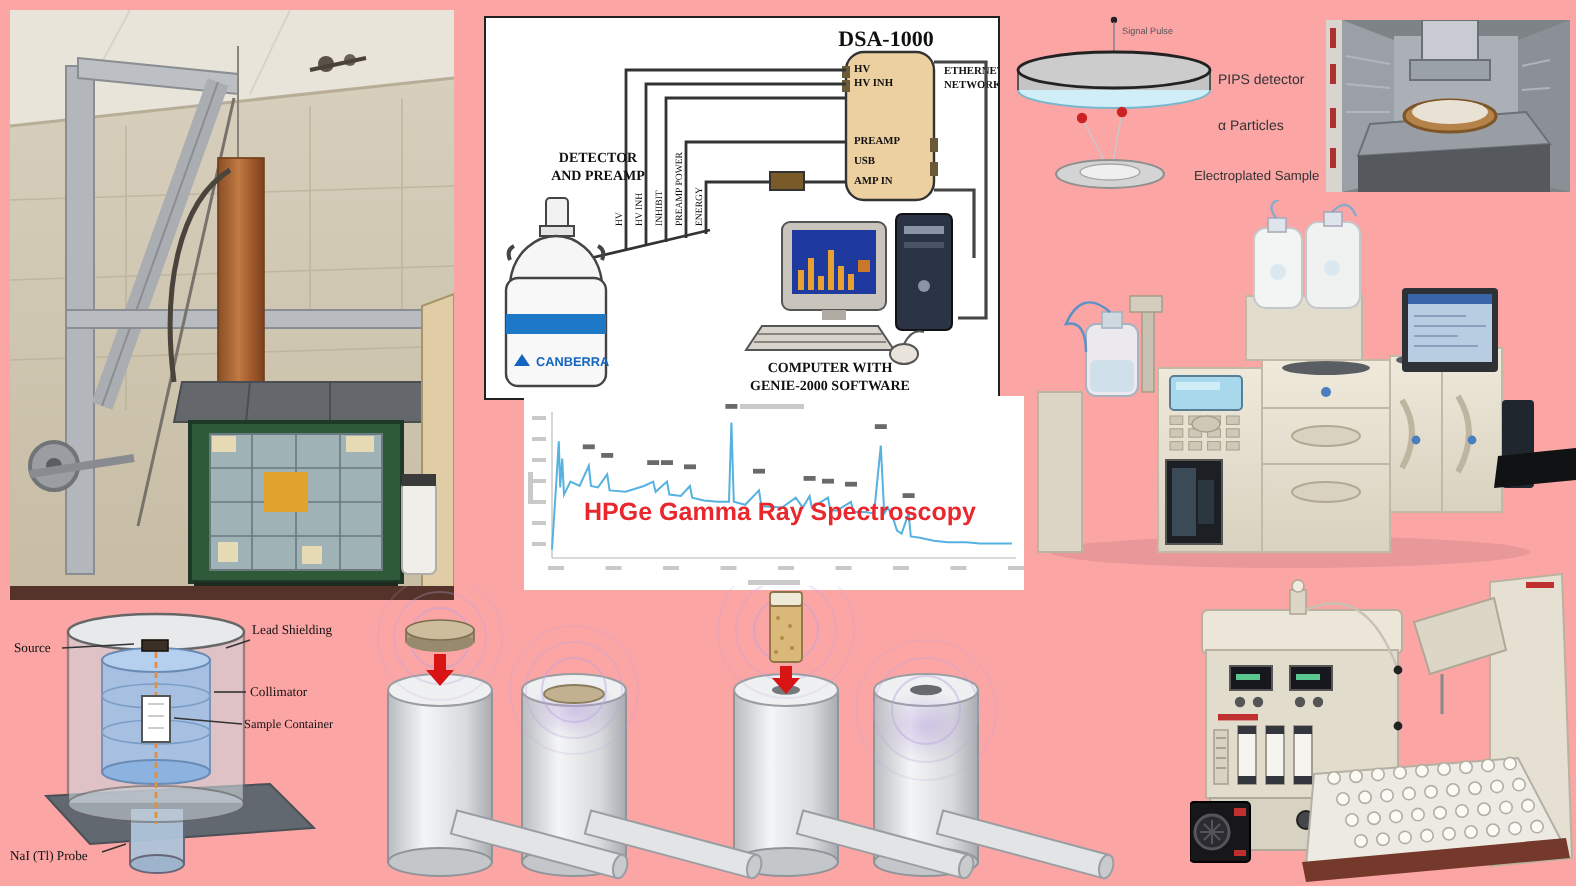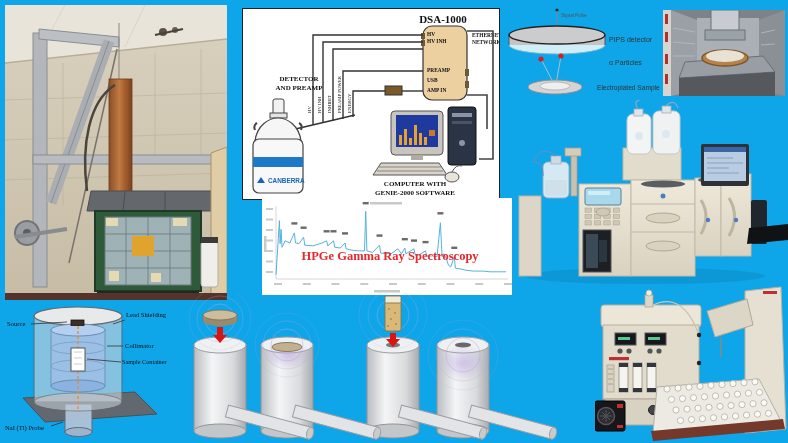--- a/index.html
+++ b/index.html
@@ -1,16 +1,16 @@
 <!DOCTYPE html>
 <html><head>
 <meta charset="utf-8">
 <style>
   html,body{margin:0;padding:0;background:#fff;}
-  #stage{position:relative;width:788px;height:443px;background:#0ea5e9;overflow:hidden;
+  #stage{position:relative;width:788px;height:443px;background:#fca5a5;overflow:hidden;
          font-family:"Liberation Sans",sans-serif;}
   .sec{position:absolute;}
   svg{display:block;}
   .serif{font-family:"Liberation Serif",serif;}
 </style>
 </head>
 <body>
 
 <div id="stage">
 
@@ -327,21 +327,21 @@
             <line x1="202" y1="63" x2="238" y2="63"></line>
         <line x1="202" y1="68" x2="224" y2="68"></line>
             <line x1="202" y1="73" x2="234" y2="73"></line>
           </g>
         <rect x="246" y="100" width="16" height="44" rx="2" fill="#20262e"></rect>
         <polygon points="244,128 283,124 283,140 242,144" fill="#101214"></polygon>
       </g>
     </svg>
   </div>
 
-  <div class="sec" style="left:262px;top:198px;background:#fff;font-family:Liberation Serif, serif;">
+  <div class="sec" style="left:262px;top:198px;background:#fff;">
     <svg id="spec-plot" width="250" height="97" viewBox="0 0 250 97">
       <rect x="0" y="0" width="250" height="97" fill="#ffffff"></rect>
       <rect x="108" y="4" width="32" height="2.5" fill="#c9c9c9"></rect>
       <line x1="14" y1="8" x2="14" y2="81" stroke="#cccccc" stroke-width="0.8"></line>
       <line x1="14" y1="81" x2="246" y2="81" stroke="#cccccc" stroke-width="0.8"></line>
       <rect x="2" y="38" width="2.5" height="16" fill="#c9c9c9"></rect>
       <rect x="112" y="92" width="26" height="2.5" fill="#c9c9c9"></rect>
       <g id="spec-ticks">
           <rect x="4" y="10" width="7" height="2" fill="#c9c9c9"></rect>
           <rect x="4" y="20.5" width="7" height="2" fill="#c9c9c9"></rect>

